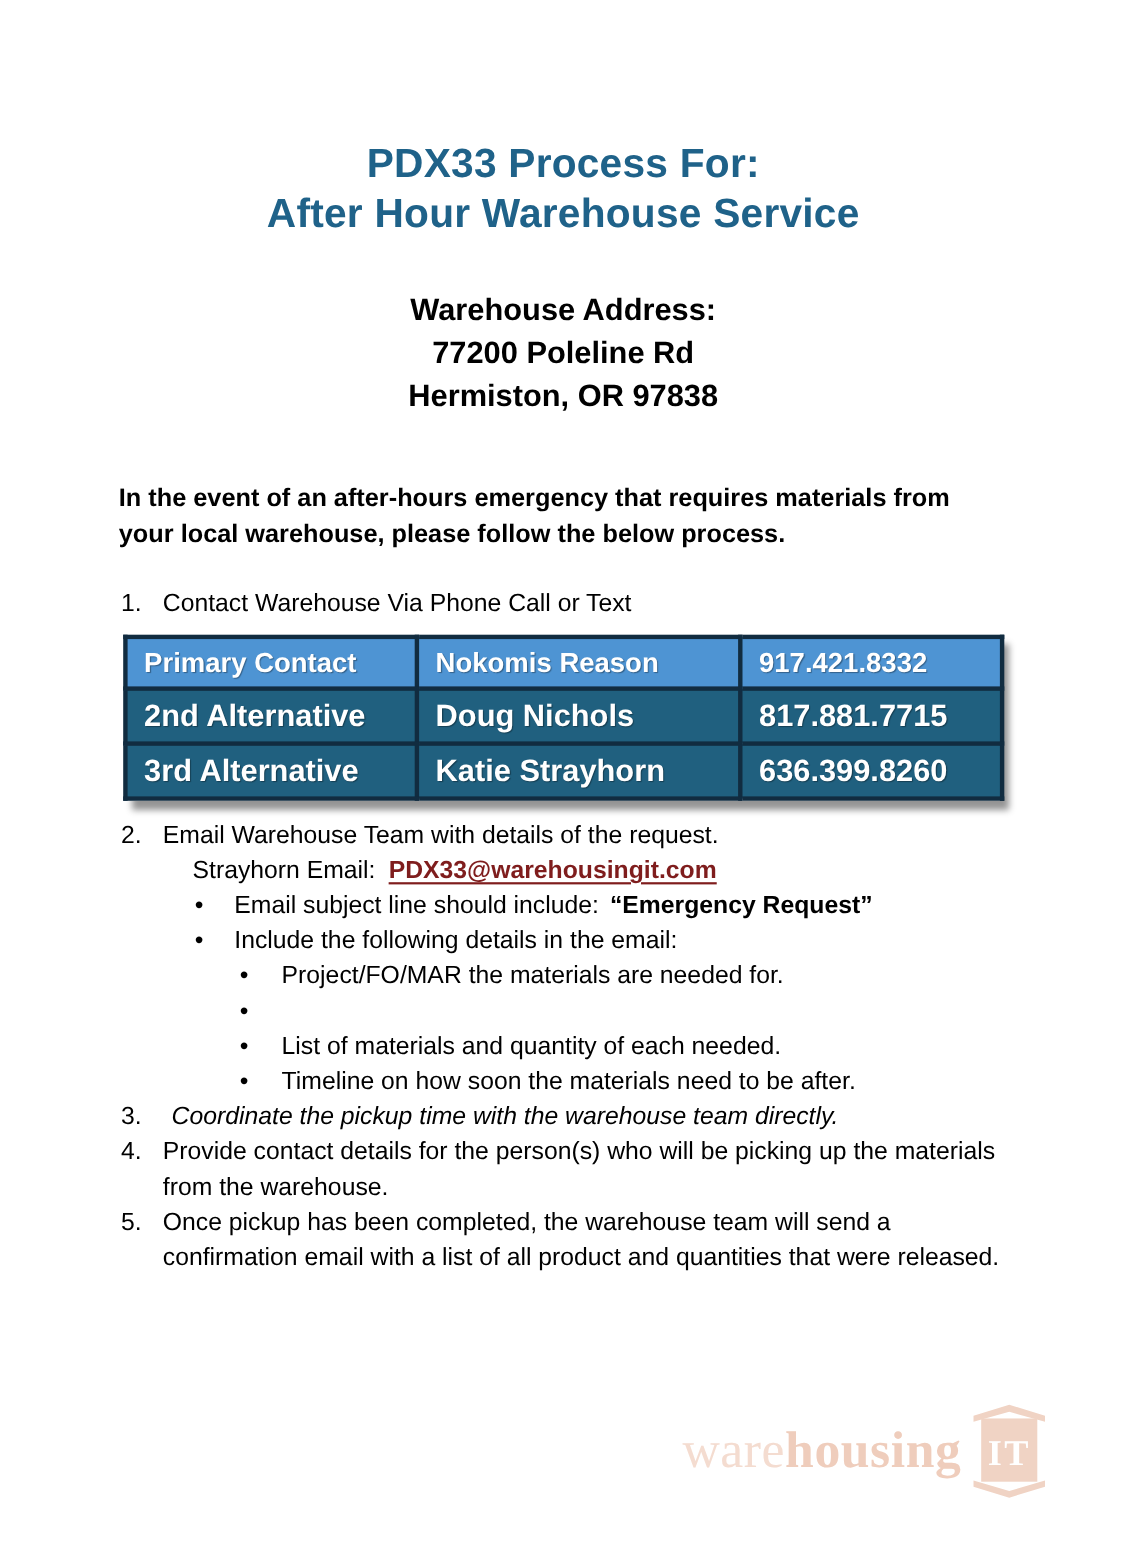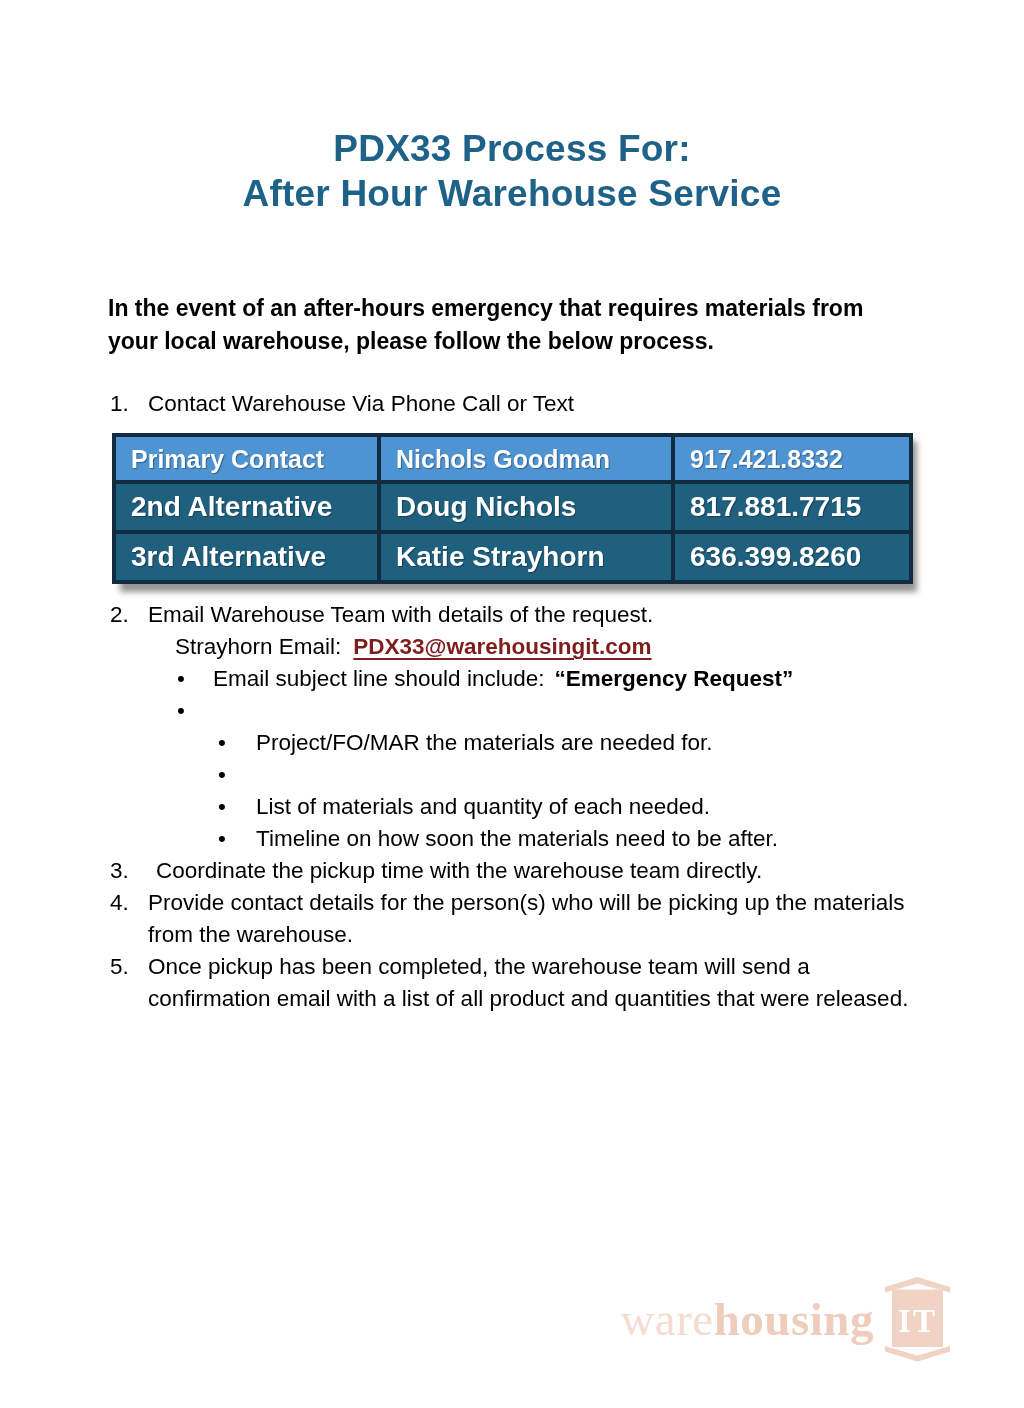--- a/index.html
+++ b/index.html
@@ -26,32 +26,32 @@
   
   .address {
     margin-top:46px;
     text-align:center;
     font-weight:bold;
     font-size:28px;
     line-height:39px;
   }
   
   .intro {
-    margin:76px 100px 0 108px;
+    margin:57px 100px 0 108px;
     font-weight:bold;
     font-size:23px;
     line-height:33px;
     max-width:792px;
   }
   
   .steps { margin-top:30px; font-size:22.5px; line-height:32px; }
   .step { display:flex; margin-left:110px; margin-right:96px; }
   .step-num { width:38px; flex-shrink:0; }
   .step-text { max-width:762px; }
-  .step3-pad { padding-left:8px; }
+  .step3-pad { padding-left:8px;font-style:italic; }
   
   .table-wrap {
     margin:13px 0 0 112px;
     width:797px;
     box-shadow:8px 8px 6px rgba(0,0,0,0.42);
   }
   table.contacts {
     border-collapse:collapse;
     width:797px;
     table-layout:fixed;
@@ -99,41 +99,46 @@
 </head>
 <body>
 
 <div class="page">
 
   <div class="title">
     <div>PDX33 Process For:</div>
     <div>After Hour Warehouse Service</div>
   </div>
 
+  <div class="address">
+    <div>Warehouse Address:</div>
+    <div>77200 Poleline Rd</div>
+    <div>Hermiston, OR 97838</div>
+  </div>
 
   <div class="intro">In the event of an after-hours emergency that requires materials from your local warehouse, please follow the below process.</div>
 
   <div class="steps">
 
     <div class="step">
       <span class="step-num">1.</span>
       <span class="step-text">Contact Warehouse Via Phone Call or Text</span>
     </div>
 
     <div class="table-wrap">
       <table class="contacts">
         <colgroup>
             <col style="width:265px">
             <col style="width:294px">
             <col style="width:238px">
           </colgroup>
         <tbody>
           <tr class="hdr">
             <td>Primary Contact</td>
-            <td>Nichols Goodman</td>
+            <td>Nokomis Reason</td>
             <td>917.421.8332</td>
           </tr>
           <tr class="row">
             <td>2nd Alternative</td>
             <td>Doug Nichols</td>
             <td>817.881.7715</td>
           </tr>
           <tr class="row">
             <td>3rd Alternative</td>
             <td>Katie Strayhorn</td>
@@ -152,20 +157,21 @@
       <span class="email-label">Strayhorn Email:</span><a href="#" class="email-link">PDX33@warehousingit.com</a>
     </div>
 
     <div class="b1">
       <span class="marker">•</span>
       <span><span>Email subject line should include:</span><span class="bold-quote">“Emergency Request”</span></span>
     </div>
 
     <div class="b1">
       <span class="marker">•</span>
+      <span>Include the following details in the email:</span>
     </div>
 
     <div class="b2">
       <span class="marker">•</span>
       <span>Project/FO/MAR the materials are needed for.</span>
     </div>
     <div class="b2">
       <span class="marker">•</span>
     </div>
     <div class="b2">

